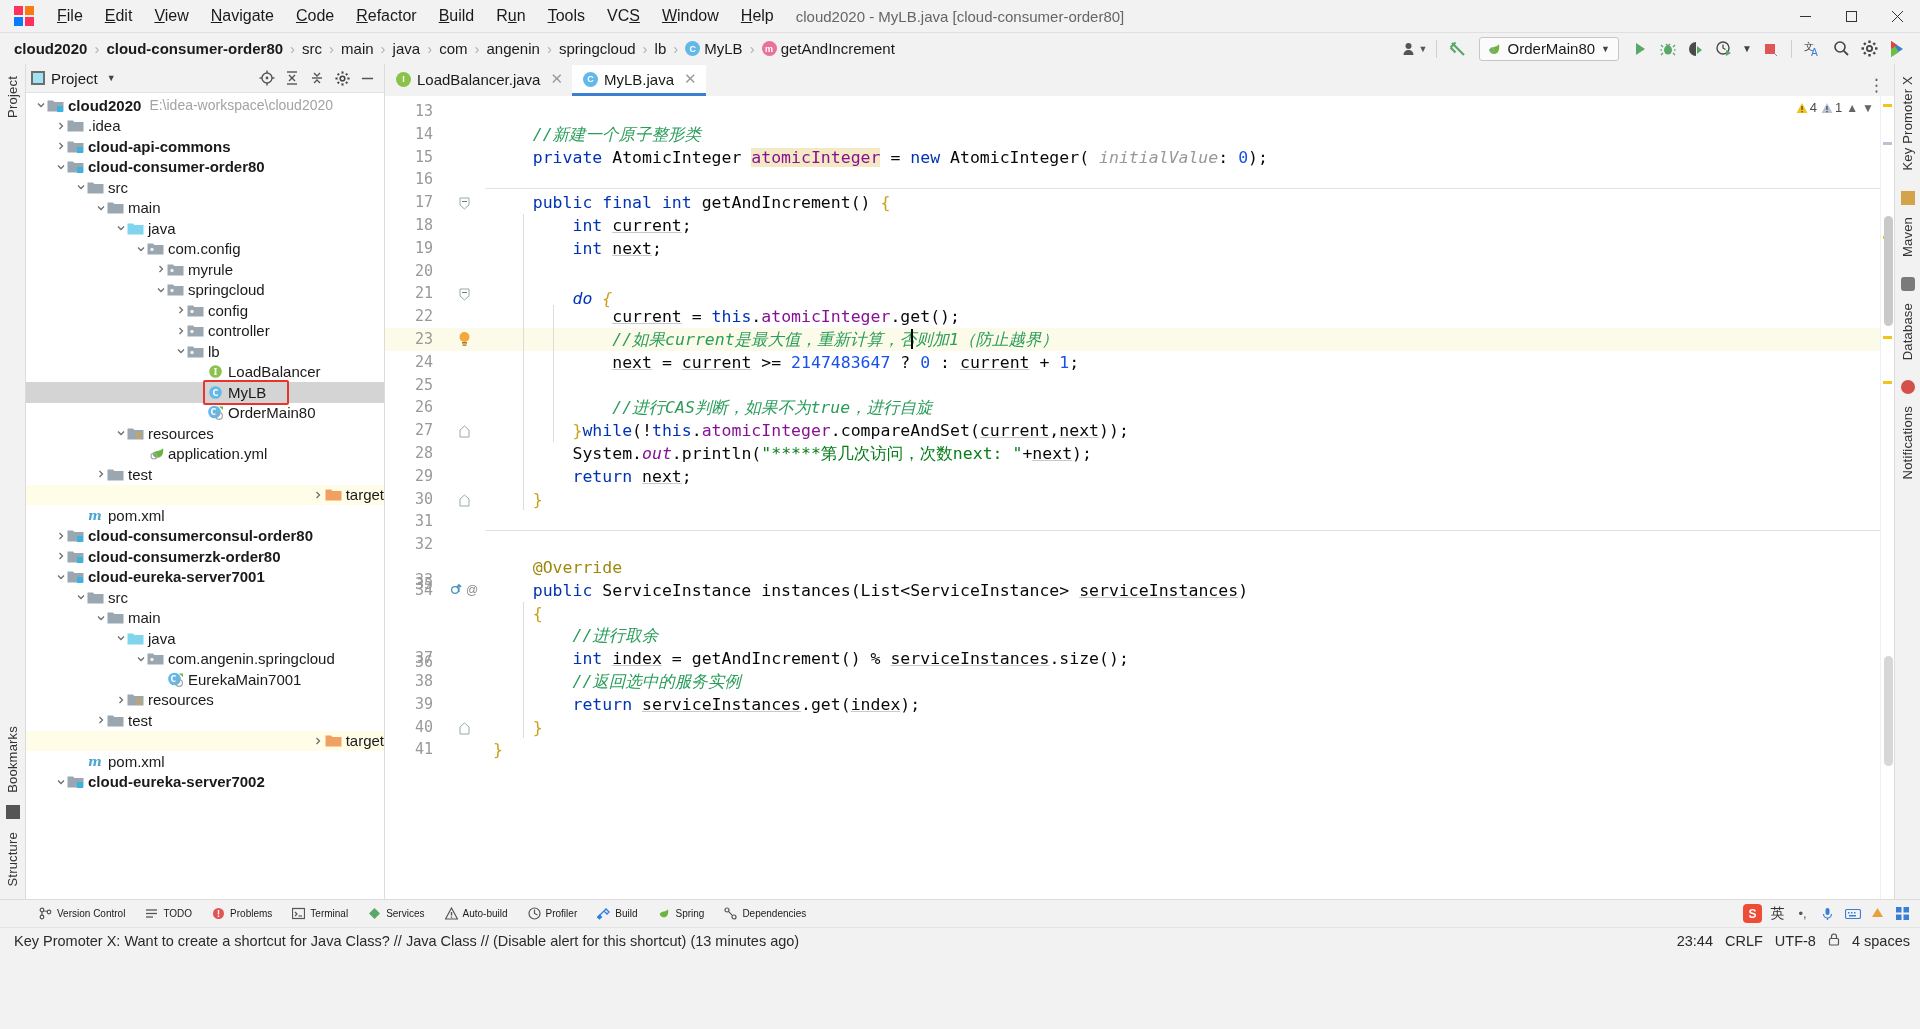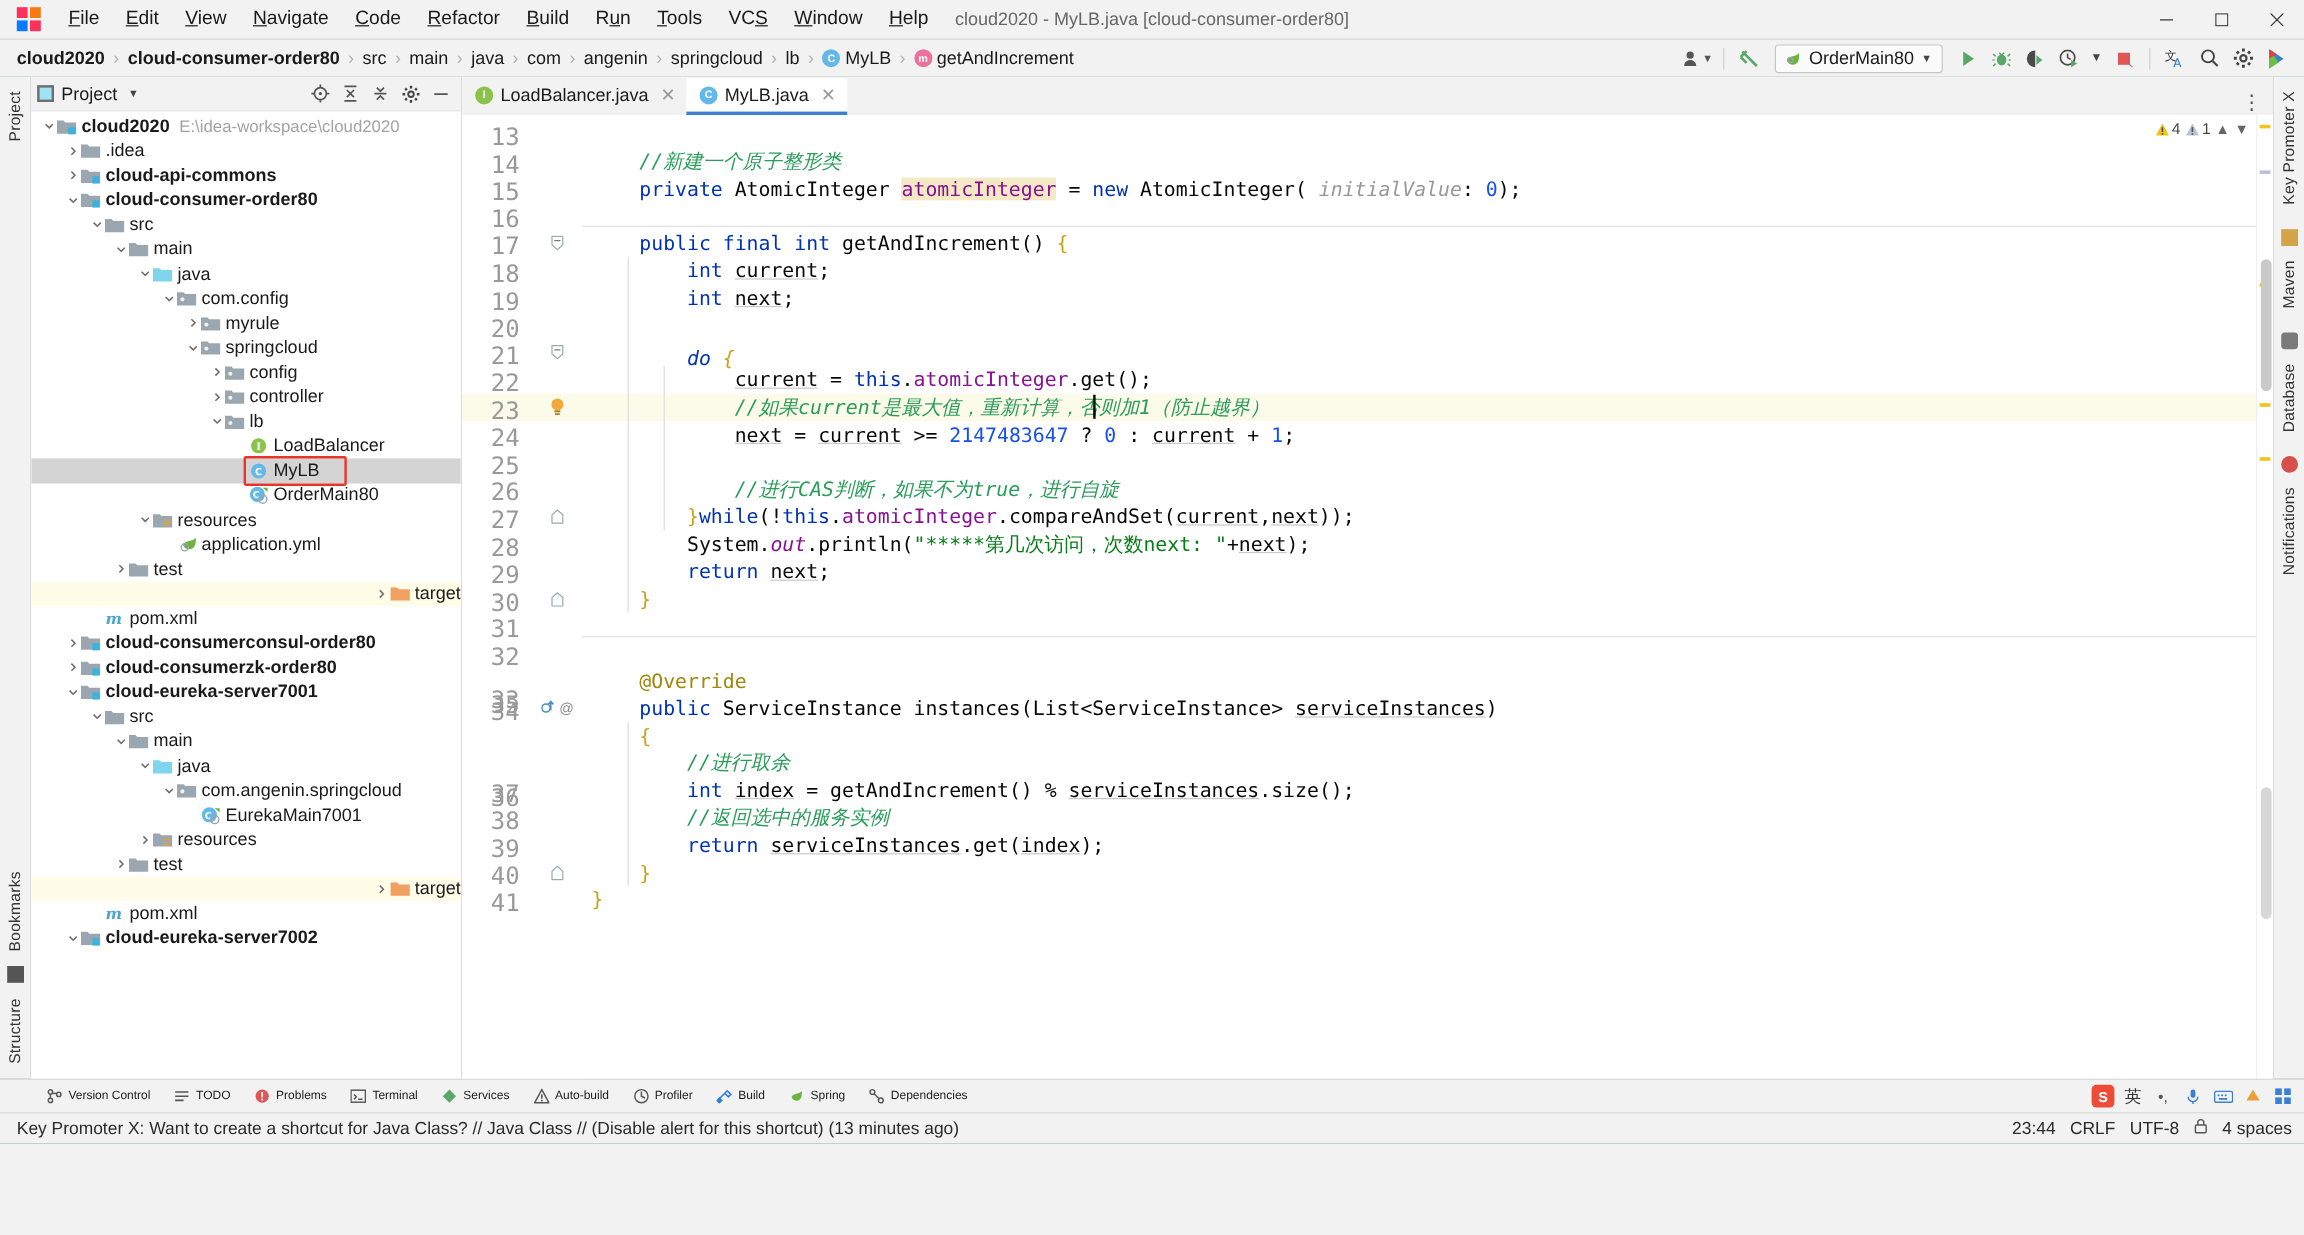--- a/index.html
+++ b/index.html
@@ -4,21 +4,21 @@
 <style>
   * { margin:0; padding:0; box-sizing:border-box; }
   html,body { width:1920px; height:1029px; overflow:hidden; }
   body {
     font-family:"Liberation Sans", sans-serif;
     font-size:16px;
     background:#f2f2f2;
     color:#1a1a1a;
     -webkit-font-smoothing:antialiased;
   }
-  .ide { width:1920px; height:953px; display:flex; flex-direction:column; background:#15803d; }
+  .ide { width:1920px; height:953px; display:flex; flex-direction:column; background:#b91c1c; }
 
   
   .titlebar {
     height:33px; flex:0 0 33px; display:flex; align-items:center;
     background:#f2f2f2; border-bottom:1px solid #e0e0e0; position:relative;
   }
   .app-logo { width:20px; height:20px; margin-left:14px; margin-right:12px; position:relative; flex:0 0 auto; }
   .app-logo .sq { position:absolute; width:9px; height:9px; }
   .menubar { display:flex; align-items:center; gap:0px; }
   .menu-item {
@@ -100,21 +100,21 @@
     height:31px; display:flex; align-items:center; gap:6px; padding:0 9px 0 11px; font-size:15px;
     border-bottom:3px solid transparent; background:#f2f2f2;
   }
   .etab.active { background:#fff; border-bottom:3px solid #3c7fd0; }
   .etab .x { color:#9a9a9a; font-size:15px; margin-left:4px; }
   .tabsbar-right { margin-left:auto; display:flex; align-items:center; padding-right:8px; }
 
   .editwrap { flex:1 1 auto; display:flex; min-height:0; position:relative; background:#fff; }
   .gutter { width:100px; flex:0 0 100px; background:#fff; position:relative; }
   .gnum {
-    position:absolute; right:52px; font-size:20px; color:#999;
+    position:absolute; right:52px; font-size:15px; color:#999;
     font-family:"DejaVu Sans Mono", monospace; text-align:right; width:30px;
   }
   .codearea { flex:1 1 auto; position:relative; overflow:hidden; font-family:"DejaVu Sans Mono", monospace; font-size:16.5px; }
   .cline { position:absolute; left:0; white-space:pre; line-height:23px; height:23px; }
   .rowhl { position:absolute; left:0; right:0; height:23px; background:#fcfbe9; }
 
   
   .kw { color:#0033b3; font-weight:normal; }
   .cm { color:#2a9d5a; font-style:italic; }
   .str { color:#067d17; }

